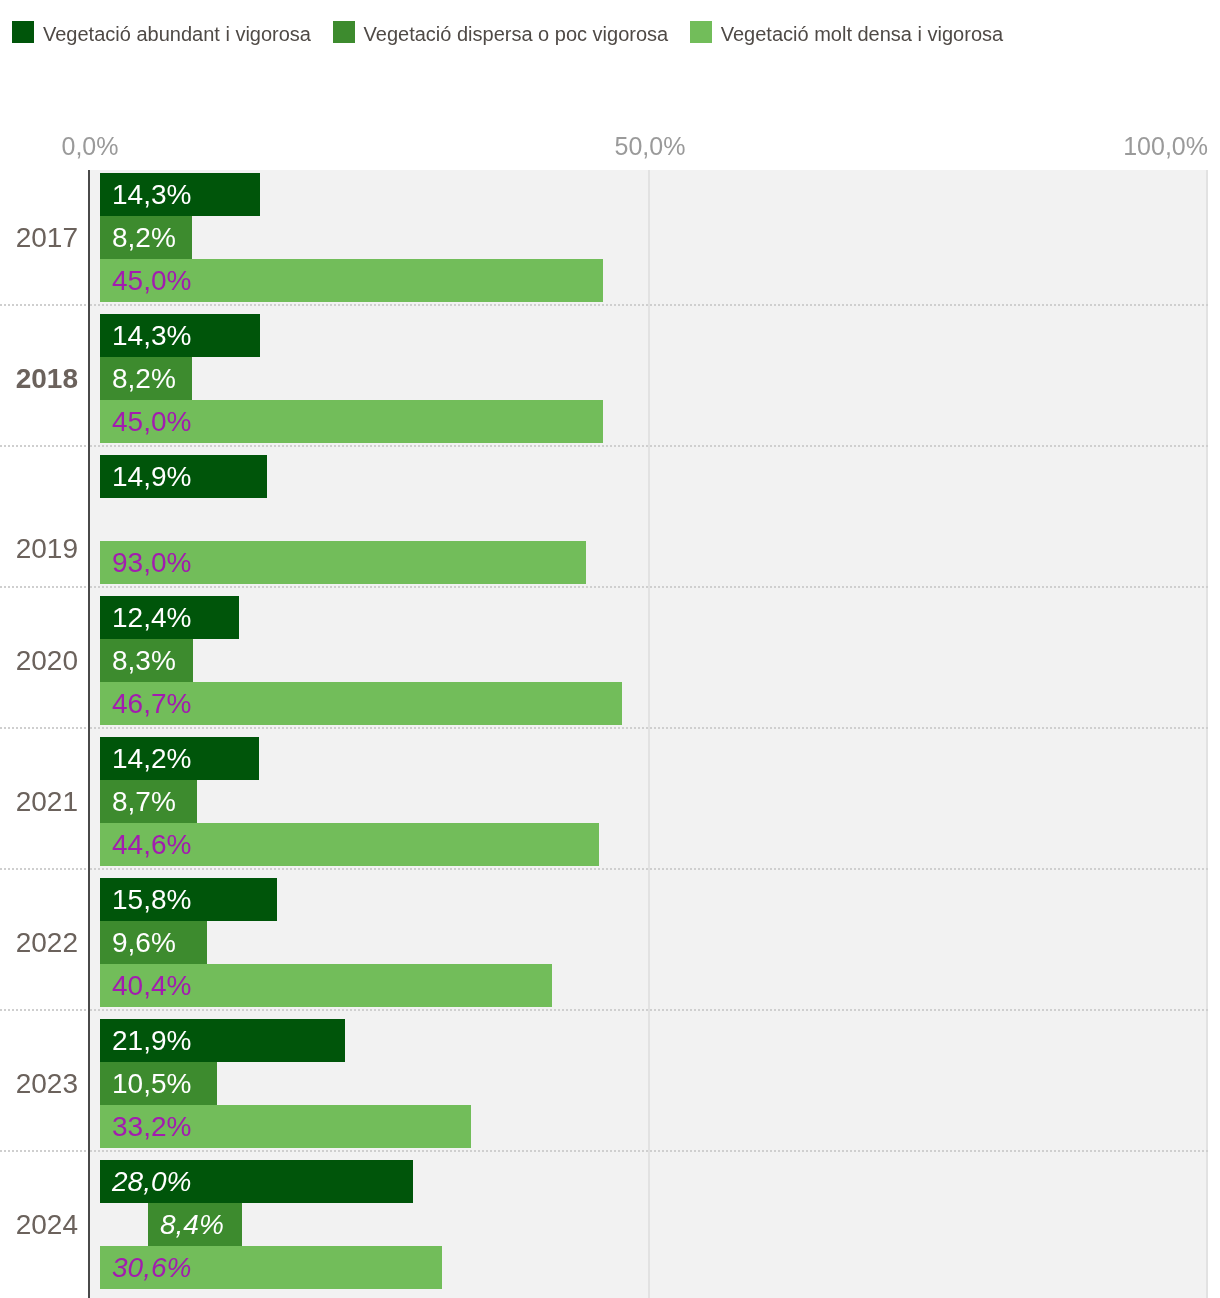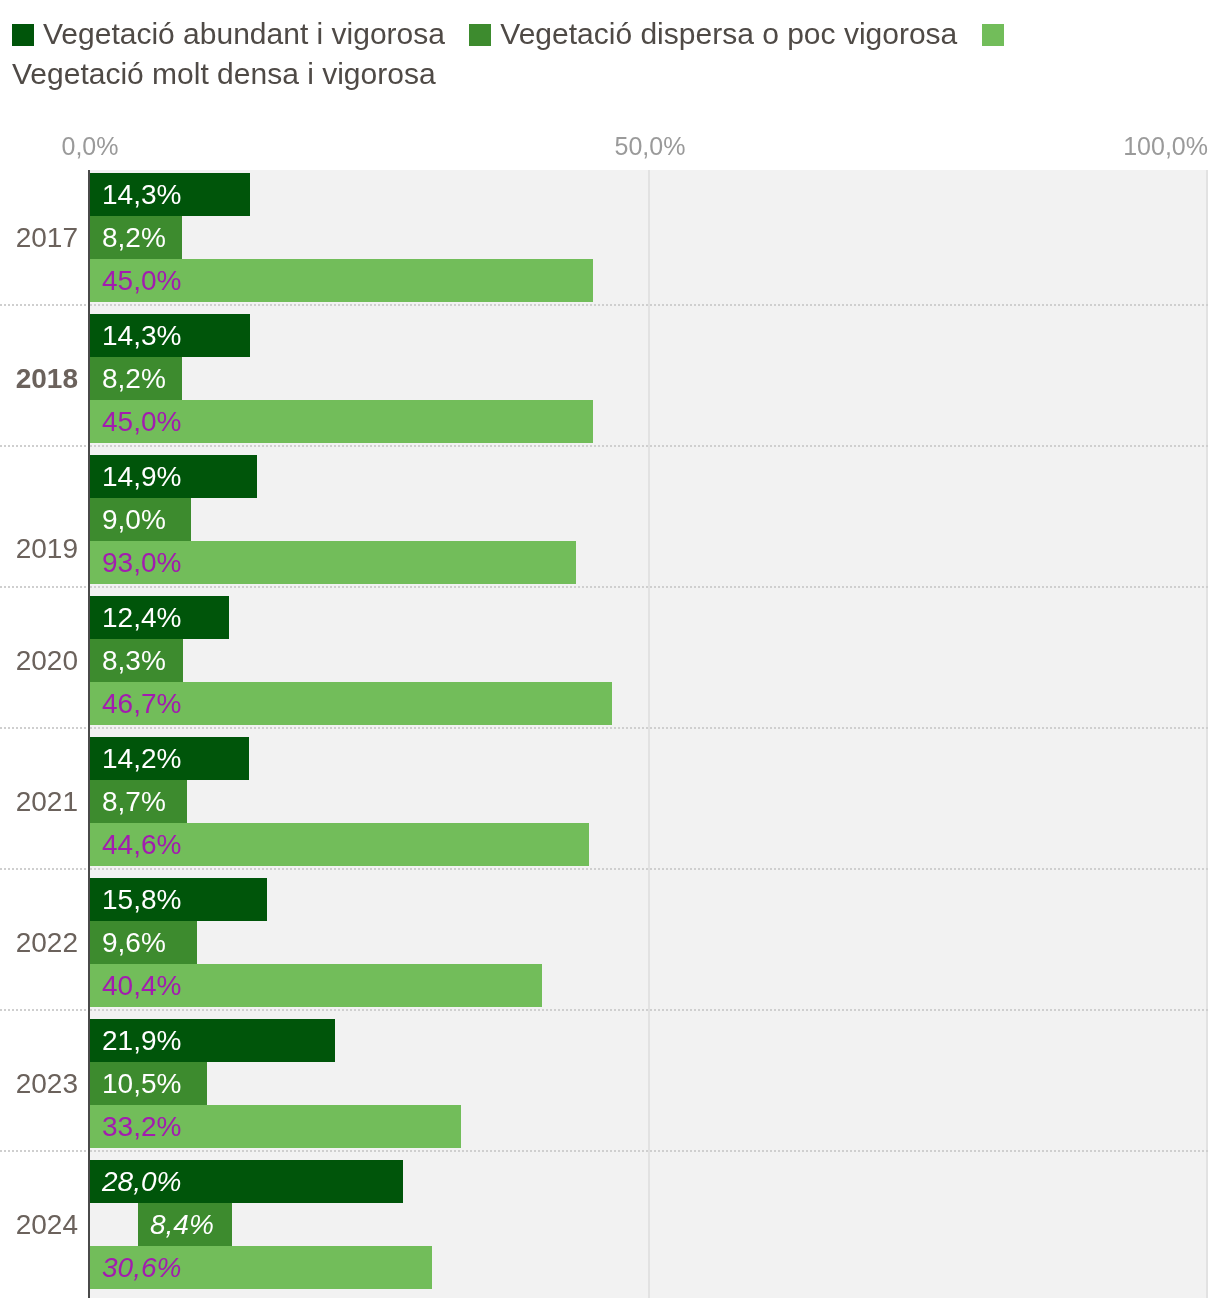--- a/index.html
+++ b/index.html
@@ -21,21 +21,21 @@
     height: 1298px;
     box-sizing: border-box;
   }
 
   
   #legend {
     position: absolute;
     left: 12px;
     top: 14px;
     width: 1130px;
-    font-size: 30px;
+    font-size: 20px;
     line-height: 40px;
     color: #4f4a46;
   }
   .legend-item {
     display: inline;
     white-space: normal;
     margin-right: 16px;
   }
   .legend-swatch {
     display: inline-block;
@@ -94,21 +94,21 @@
     top: 170px;
     width: 2px;
     height: 1128px;
     background: #4a4a4a;
     z-index: 5;
   }
 
   
   .year-group {
     position: absolute;
-    left: 0;
+    left: 10px;
     width: 1031px;
     height: 141px;
     padding-left: 42px;
   }
   .group-sep {
     position: absolute;
     left: 0;
     width: 1118px;
     height: 0;
     border-top: 2px dotted #cfcfcf;
@@ -203,24 +203,20 @@
           <div class="bar-row" style="top: 89px; width: 1118px;">
             <div class="bar" title="Vegetació molt densa i vigorosa 2018: 45,0%" style="width: 503.1px; background: rgb(114, 189, 90);"></div>
             <span class="bar-label on-light">45,0%</span>
           </div>
         </div>
         <div class="group-sep" style="top: 275px;"></div>
         <div class="year-group" style="top: 282px;">
           <div class="bar-row" style="top: 3px; width: 1118px;">
             <div class="bar" title="Vegetació abundant i vigorosa 2019: 14,9%" style="width: 166.582px; background: rgb(0, 85, 10);"></div>
             <span class="bar-label on-dark">14,9%</span>
-          </div>
-          <div class="bar-row" style="top: 46px; width: 1118px;">
-            <div class="bar" title="Vegetació dispersa o poc vigorosa 2019: 9,0%" style="width: 100.62px; background: rgb(61, 139, 46);"></div>
-            <span class="bar-label on-dark">9,0%</span>
           </div>
           <div class="bar-row" style="top: 89px; width: 1118px;">
             <div class="bar" title="Vegetació molt densa i vigorosa 2019: 43,5%" style="width: 486.33px; background: rgb(114, 189, 90);"></div>
             <span class="bar-label on-light">93,0%</span>
           </div>
         </div>
         <div class="group-sep" style="top: 416px;"></div>
         <div class="year-group" style="top: 423px;">
           <div class="bar-row" style="top: 3px; width: 1118px;">
             <div class="bar" title="Vegetació abundant i vigorosa 2020: 12,4%" style="width: 138.632px; background: rgb(0, 85, 10);"></div>

